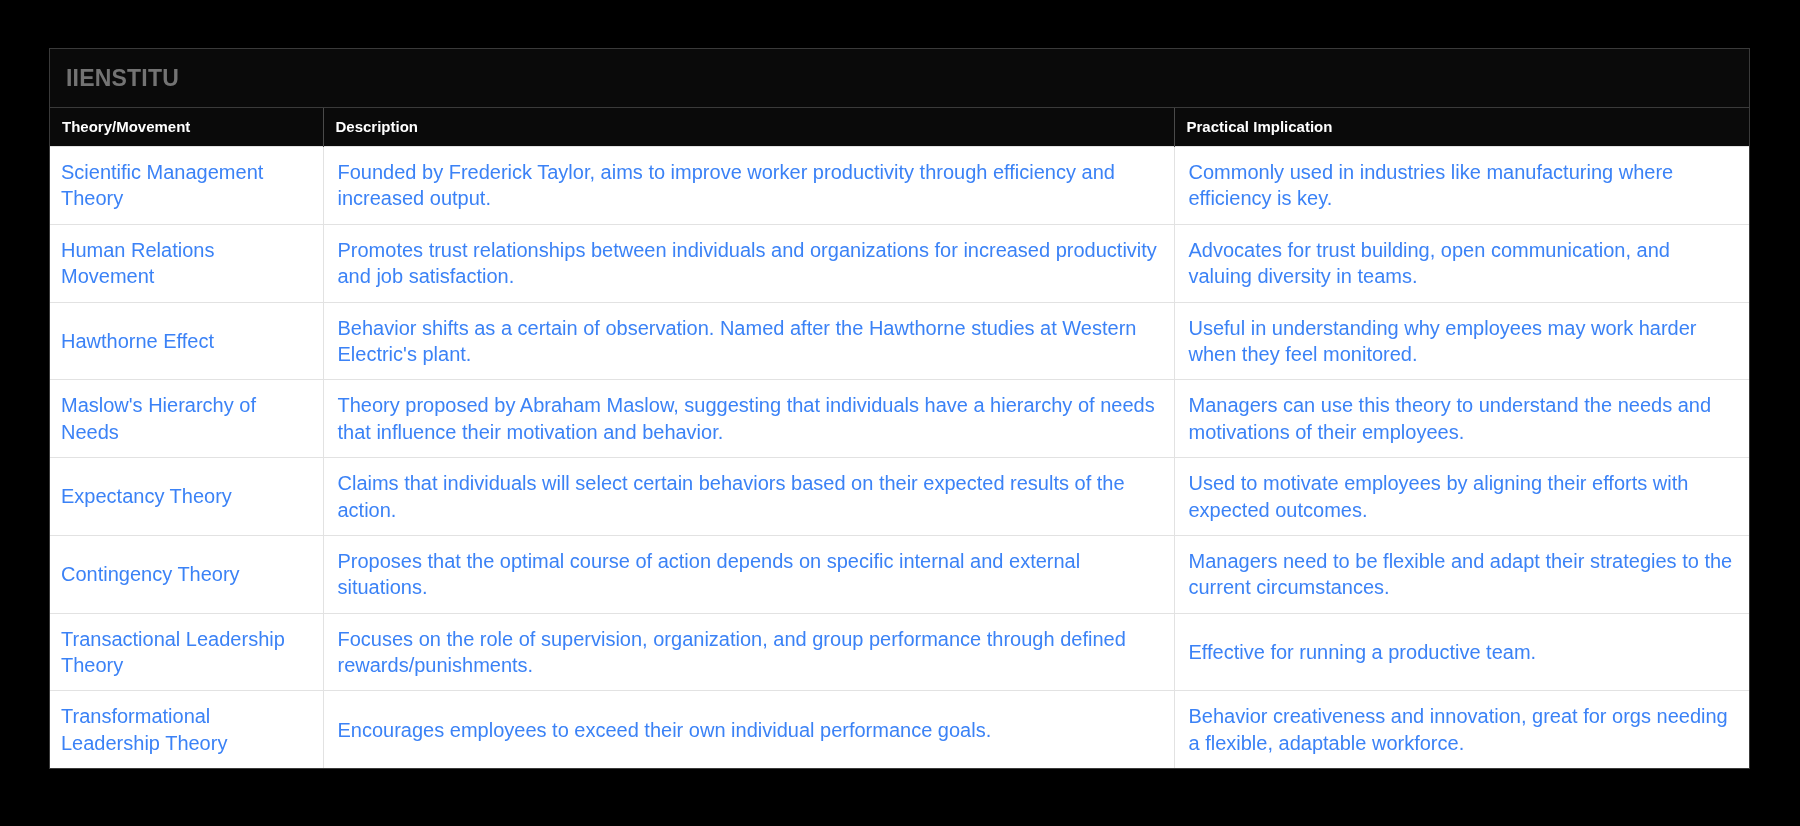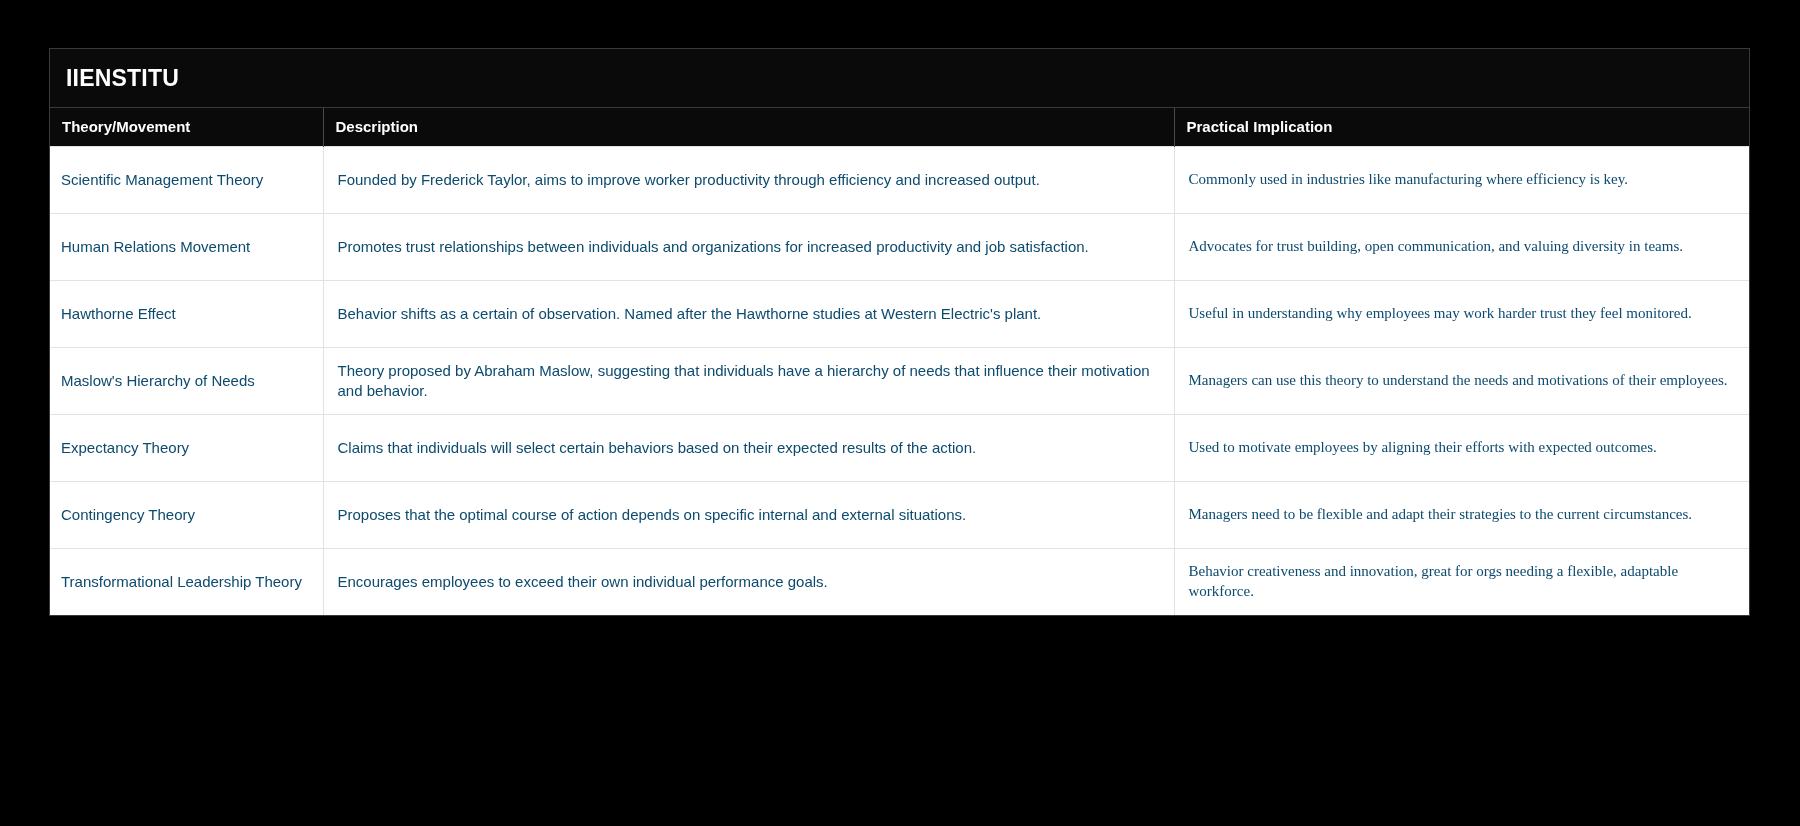--- a/index.html
+++ b/index.html
@@ -28,21 +28,21 @@
   .title-band {
     background: #0a0a0a;
     height: 59px;
     display: flex;
     align-items: center;
     padding-left: 16px;
     box-sizing: border-box;
     border-bottom: 1px solid #3a3a3a;
   }
   .title-band .brand {
-    color: #ffffff;
+    color: #737373;
     font-size: 23px;
     font-weight: bold;
     letter-spacing: 0.2px;
   }
 
   table.data-table {
     border-collapse: collapse;
     width: 100%;
     table-layout: fixed;
   }
@@ -58,34 +58,34 @@
     font-weight: bold;
     text-align: left;
     padding: 10px 12px 11px 12px;
     border-right: 1px solid #4a4a4a;
     vertical-align: middle;
     height: 16px;
   }
   thead th:last-child { border-right: none; }
 
   tbody td {
-    font-size: 15px;
-    color: #0c4a6e;
+    font-size: 20px;
+    color: #3b82f6;
     line-height: 1.32;
     padding: 12px 12px 12px 12px;
     border-top: 1px solid #e2e2e2;
     border-right: 1px solid #e2e2e2;
     vertical-align: middle;
     background: #ffffff;
   }
   tbody td:last-child { border-right: none; }
 
   tbody tr td.col-theory { padding-left: 11px; }
   tbody tr td.col-desc { padding-left: 14px; }
-  tbody tr td.col-impl { padding-left: 14px; font-family: Liberation Serif, serif; }
+  tbody tr td.col-impl { padding-left: 14px; }
 
   tbody tr.r-tall td { height: 42px; }
 </style>
 </head>
 <body>
 
 <div id="table-card">
 
   <div class="title-band">
     <span class="brand">IIENSTITU</span>
@@ -111,38 +111,43 @@
           <td class="col-impl">Commonly used in industries like manufacturing where efficiency is key.</td>
         </tr>
         <tr class="r-tall">
           <td class="col-theory">Human Relations Movement</td>
           <td class="col-desc">Promotes trust relationships between individuals and organizations for increased productivity and job satisfaction.</td>
           <td class="col-impl">Advocates for trust building, open communication, and valuing diversity in teams.</td>
         </tr>
         <tr class="r-tall">
           <td class="col-theory">Hawthorne Effect</td>
           <td class="col-desc">Behavior shifts as a certain of observation. Named after the Hawthorne studies at Western Electric's plant.</td>
-          <td class="col-impl">Useful in understanding why employees may work harder trust they feel monitored.</td>
+          <td class="col-impl">Useful in understanding why employees may work harder when they feel monitored.</td>
         </tr>
         <tr class="r-tall">
           <td class="col-theory">Maslow's Hierarchy of Needs</td>
           <td class="col-desc">Theory proposed by Abraham Maslow, suggesting that individuals have a hierarchy of needs that influence their motivation and behavior.</td>
           <td class="col-impl">Managers can use this theory to understand the needs and motivations of their employees.</td>
         </tr>
         <tr class="r-tall">
           <td class="col-theory">Expectancy Theory</td>
           <td class="col-desc">Claims that individuals will select certain behaviors based on their expected results of the action.</td>
           <td class="col-impl">Used to motivate employees by aligning their efforts with expected outcomes.</td>
         </tr>
         <tr class="r-tall">
           <td class="col-theory">Contingency Theory</td>
           <td class="col-desc">Proposes that the optimal course of action depends on specific internal and external situations.</td>
           <td class="col-impl">Managers need to be flexible and adapt their strategies to the current circumstances.</td>
         </tr>
         <tr class="r-tall">
+          <td class="col-theory">Transactional Leadership Theory</td>
+          <td class="col-desc">Focuses on the role of supervision, organization, and group performance through defined rewards/punishments.</td>
+          <td class="col-impl">Effective for running a productive team.</td>
+        </tr>
+        <tr class="r-tall">
           <td class="col-theory">Transformational Leadership Theory</td>
           <td class="col-desc">Encourages employees to exceed their own individual performance goals.</td>
           <td class="col-impl">Behavior creativeness and innovation, great for orgs needing a flexible, adaptable workforce.</td>
         </tr>
       </tbody>
   </table>
 
 </div>
 
 </body></html>

